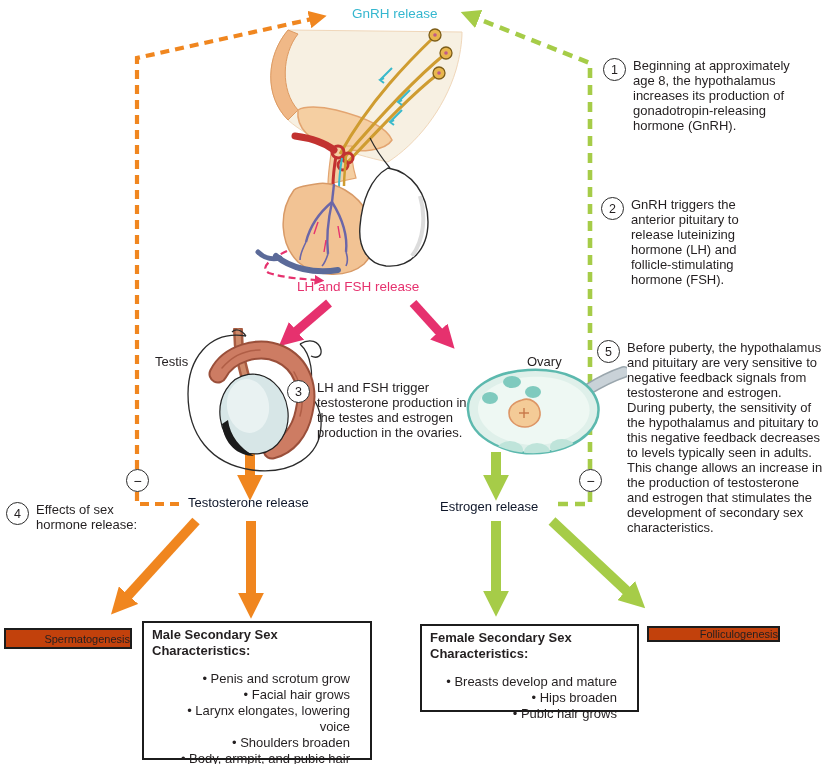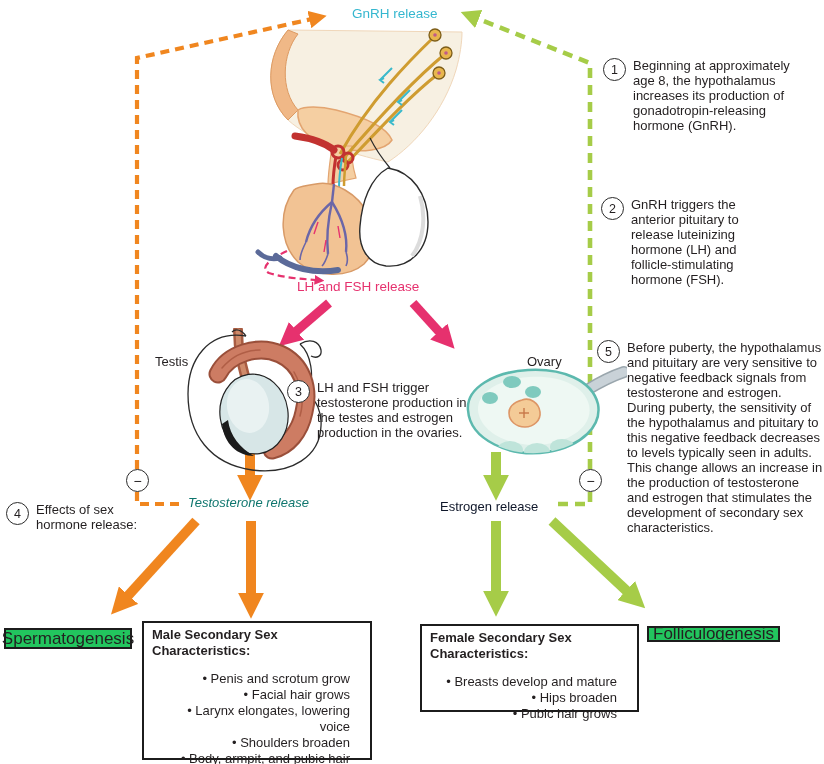--- a/index.html
+++ b/index.html
@@ -3,31 +3,31 @@
 <meta charset="utf-8">
 <style>
   html,body{margin:0;padding:0;background:#fff;}
   .canvas{position:relative;width:824px;height:764px;background:#ffffff;
           font-family:"Liberation Sans",sans-serif;color:#231f20;overflow:hidden;}
   svg.layer{position:absolute;left:0;top:0;}
   .illus{position:absolute;}
   .lab{position:absolute;font-size:13px;white-space:nowrap;}
   .lab.teal{color:#35b7cf;font-size:13.5px;}
   .lab.pink{color:#e6316e;font-size:13.5px;}
-  .lab.orange{color:#0f766e;font-style:italic;}
+  .lab.orange{color:#0f172a;}
   .lab.green{color:#0f172a;}
   .ann{position:absolute;display:flex;gap:7px;align-items:flex-start;}
   .numc{flex:0 0 auto;width:21px;height:21px;border:1.3px solid #2b2b2b;border-radius:50%;
         display:flex;align-items:center;justify-content:center;font-size:12.5px;background:#fff;}
   .ann-text{font-size:13px;line-height:15px;}
   .minus{position:absolute;width:23px;height:23px;box-sizing:border-box;border:1.4px solid #2b2b2b;
          border-radius:50%;background:#fff;display:flex;align-items:center;justify-content:center;
          font-size:14px;line-height:1;}
   .obox{position:absolute;box-sizing:border-box;border:2px solid #1c1c1c;display:flex;
-        align-items:center;justify-content:center;font-size:17px;background:#22c55e;}
+        align-items:center;justify-content:flex-end;font-size:11px;background:#c2410c;}
   .bigbox{position:absolute;box-sizing:border-box;border:2px solid #1c1c1c;background:#fff;
           padding:4px 8px;font-size:13px;line-height:16px;}
   .bigbox .title{font-weight:bold;max-width:175px;}
   ul.blist{margin:12px;padding:0;list-style:none;text-align:right;}
   ul.blist li::before{content:"\2022\00a0";}
 </style>
 </head>
 <body>
 
 <div class="canvas">

